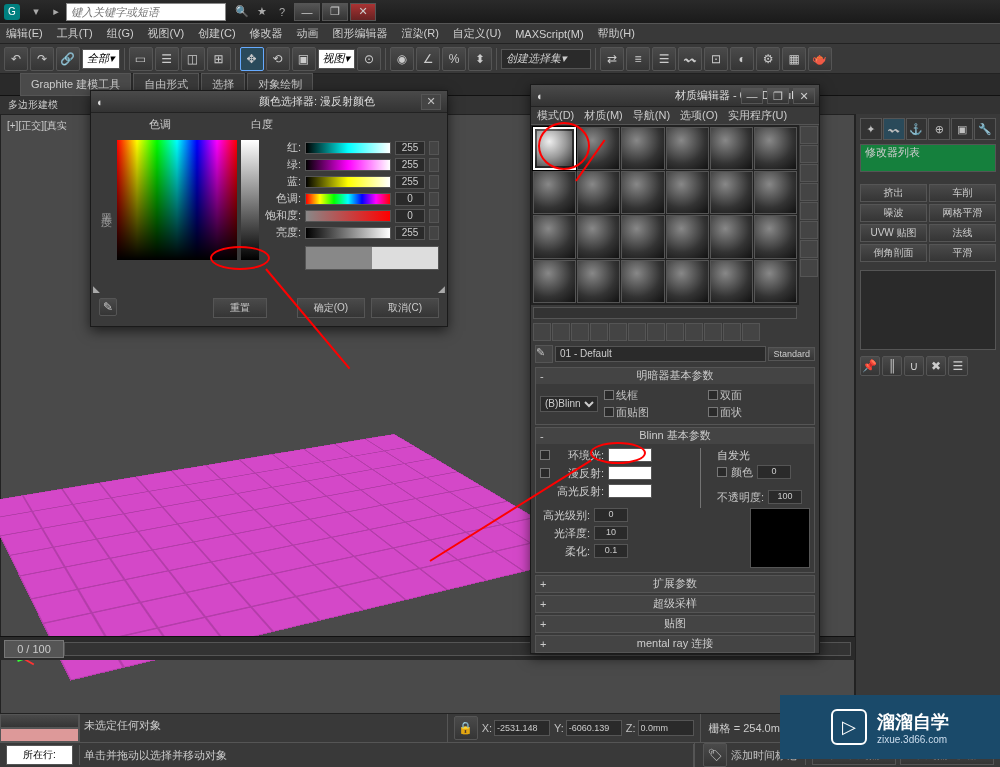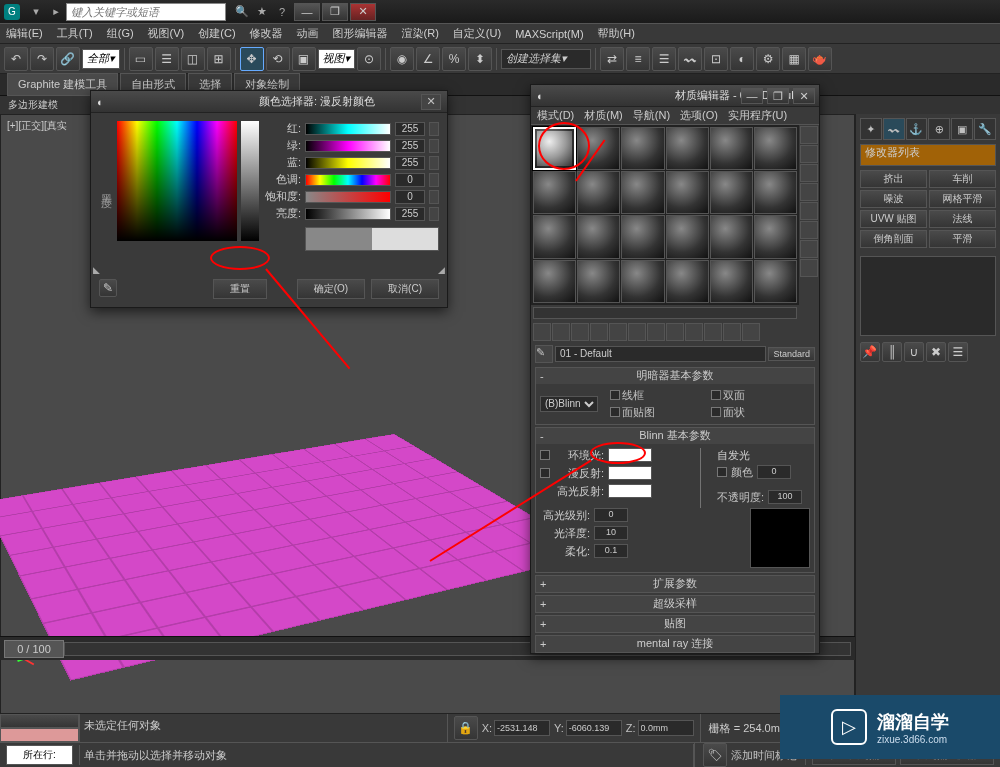--- a/index.html
+++ b/index.html
@@ -19,41 +19,41 @@
 .menubar span { margin-right: 14px; color: #d0d0d0; cursor: default; }
 
 
 .toolbar { height: 30px; background: #393939; display: flex; align-items: center; padding: 0 4px; border-bottom: 1px solid #222; gap:2px;}
 .tool-btn { width: 24px; height: 24px; border: 1px solid #555; background: linear-gradient(#4a4a4a,#353535); display:flex;align-items:center;justify-content:center; color:#ccc; font-size:12px;border-radius:2px;}
 .tool-btn.active { border-color:#6af; background:#2a4a5a;}
 .tool-drop { height: 20px; background:#fff; border:1px solid #555; color:#000; padding:0 4px; display:flex;align-items:center;font-style:italic;}
 .tool-sep { width:1px; height:22px; background:#555; margin:0 2px;}
 
 
-.graphite { height: 22px; background: #2a2a2a; display:flex; align-items:center; padding:0 7px; border-bottom:1px solid #111;}
+.graphite { height: 22px; background: #2a2a2a; display:flex; align-items:center; padding:0 20px; border-bottom:1px solid #111;}
 .graphite-tab { padding: 3px 10px; background:#3a3a3a; border:1px solid #555; margin-right:2px; color:#ccc;}
 .graphite-tab.active { background:#4a4a4a;}
 .subtab { height: 18px; background:#333; color:#ccc; padding:0 8px; font-size:10px;display:flex;align-items:center;}
 
 
 .main { position: relative; height: 600px; background: #333; }
 .viewport { position: absolute; left: 0; top: 0; right: 145px; bottom: 0; background: #4a4a4a; border: 1px solid #222;}
 .vp-label { position:absolute; left:6px; top:4px; color:#ccc; font-size:10px;}
 .plane { position:absolute; left:0; top:320px; width:520px; height:300px; transform: perspective(800px) rotateX(60deg) rotateZ(-20deg); transform-origin: 20% 30%; background: #d448c8; display:grid; grid-template-columns:repeat(12,1fr); grid-template-rows:repeat(8,1fr);}
 .plane div { border:0.5px solid rgba(0,0,0,0.15);}
 .axis { position:absolute; left:14px; bottom:40px; width:34px; height:34px; }
 .axis .z{position:absolute;left:2px;top:0;width:2px;height:20px;background:#3af;}
 .axis .y{position:absolute;left:2px;top:18px;width:18px;height:2px;background:#3f3;transform:rotate(-20deg);}
 .axis .x{position:absolute;left:2px;top:20px;width:18px;height:2px;background:#f33;transform:rotate(30deg);}
 
 
 .cmdpanel { position:absolute; right:0; top:0; width:145px; height:100%; background:#393939; border-left:1px solid #222; padding:4px;}
 .cp-tabs { display:flex; gap:1px; margin-bottom:4px;}
 .cp-tab { width:22px; height:22px; border:1px solid #555; background:#333; display:flex;align-items:center;justify-content:center; }
-.cp-drop { width:100%; height:22px; background:#a16207; border:1px solid #555; color:#ccc; padding:0 4px; margin-bottom:4px;}
+.cp-drop { width:100%; height:28px; background:#15803d; border:1px solid #555; color:#ccc; padding:0 4px; margin-bottom:12px;}
 .cp-btns { display:grid; grid-template-columns:1fr 1fr; gap:2px;}
 .cp-btn { height:18px; border:1px solid #555; background:linear-gradient(#4a4a4a,#353535); color:#ccc; display:flex;align-items:center;justify-content:center; font-size:10px;}
 .cp-stack { margin-top:8px; height:80px; background:#2a2a2a; border:1px solid #555;}
 .cp-row-icons{display:flex;gap:2px;margin-top:6px;}
 .cp-row-icons .tool-btn{width:20px;height:20px;}
 
 
 .dlg { position:absolute; background:#3a3a3a; border:1px solid #1a1a1a; box-shadow:0 4px 12px rgba(0,0,0,0.6);}
 .dlg-title { height:22px; background:linear-gradient(#4a4a4a,#333); display:flex; align-items:center; padding:0 6px; border-bottom:1px solid #222;}
 .dlg-title span { flex:1; color:#ddd;}
@@ -105,21 +105,21 @@
 .me-name .cs-btn{font-size:9px;padding:1px 4px;}
 .me-rollout{margin:2px 4px;border:1px solid #555;}
 .me-roll-title{height:16px;background:#444;display:flex;align-items:center;justify-content:center;color:#ccc;font-size:10px;position:relative;}
 .me-roll-title .pm{position:absolute;left:4px;}
 .me-roll-body{padding:4px;background:#3a3a3a;}
 .me-param{display:flex;align-items:center;gap:4px;margin-bottom:3px;font-size:10px;}
 .me-param label{width:50px;text-align:right;color:#ccc;}
 .me-color-swatch{width:44px;height:14px;background:#fff;border:1px solid #555;}
 .me-check{width:10px;height:10px;border:1px solid #777;background:#2a2a2a;}
 .me-spin{width:34px;height:14px;background:#2a2a2a;border:1px solid #555;color:#ccc;text-align:center;font-size:9px;}
-.me-shader{display:flex;gap:12px;align-items:center;}
+.me-shader{display:flex;gap:6px;align-items:center;}
 .me-shader select{background:#2a2a2a;border:1px solid #555;color:#ccc;height:16px;font-size:10px;}
 .me-hl-area{display:flex;gap:8px;}
 .me-hl-left{flex:1;}
 .me-hl-prev{width:60px;height:60px;background:#000;border:1px solid #555;}
 
 
 .timeline{position:absolute;left:0;right:145px;bottom:54px;height:24px;background:#2a2a2a;border-top:1px solid #111;display:flex;align-items:center;padding:0 4px;}
 .timeline-track{flex:1;height:14px;background:#333;border:1px solid #555;position:relative;}
 .statusbar{position:absolute;left:0;right:0;bottom:0;height:54px;background:#393939;border-top:1px solid #222;display:flex;}
 .sb-left{width:80px;border-right:1px solid #555;display:flex;flex-direction:column;}
@@ -358,20 +358,24 @@
     <div class="timeline-track"></div>
   </div>
 </div>
 
 <div class="dlg colorsel">
   <div class="dlg-title">
     <span style="width:14px;">◐</span>
     <span>颜色选择器: 漫反射颜色</span>
     <div class="dlg-close">✕</div>
   </div>
+  <div style="display:flex;padding:4px 8px 0;gap:80px;">
+    <span style="margin-left:50px;color:#ccc;">色调</span>
+    <span style="color:#ccc;">白度</span>
+  </div>
   <div class="cs-body">
     <div class="cs-left-label">黑度</div>
     <div class="cs-hue"></div>
     <div class="cs-val"></div>
     <div class="cs-right">
       <div class="cs-row">
           <label>红:</label>
           <div class="cs-slider cs-r"></div>
           <div class="cs-num">255</div>
           <div class="cs-spin"></div>

